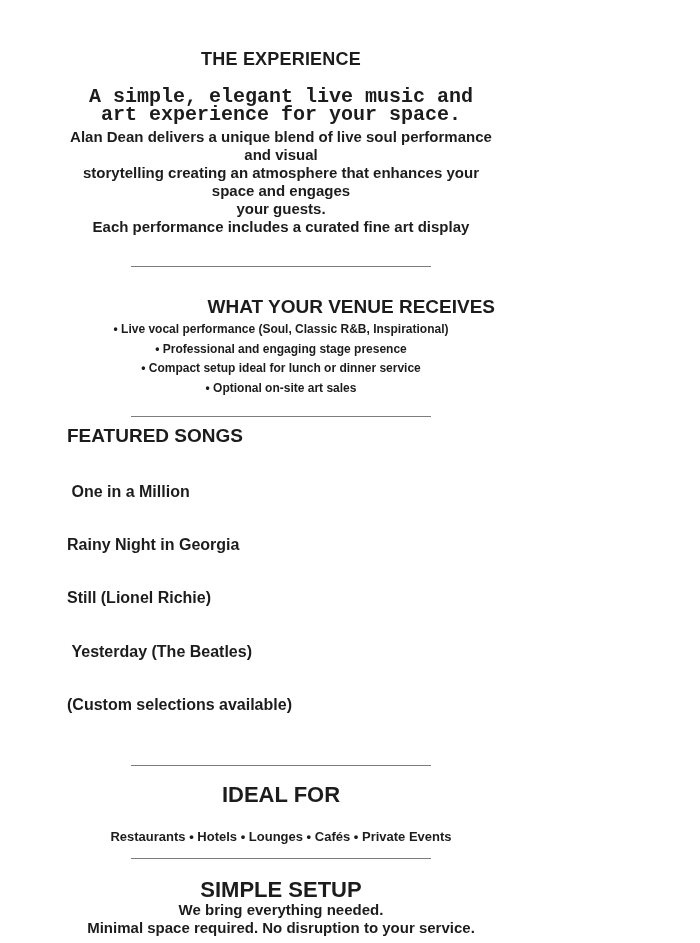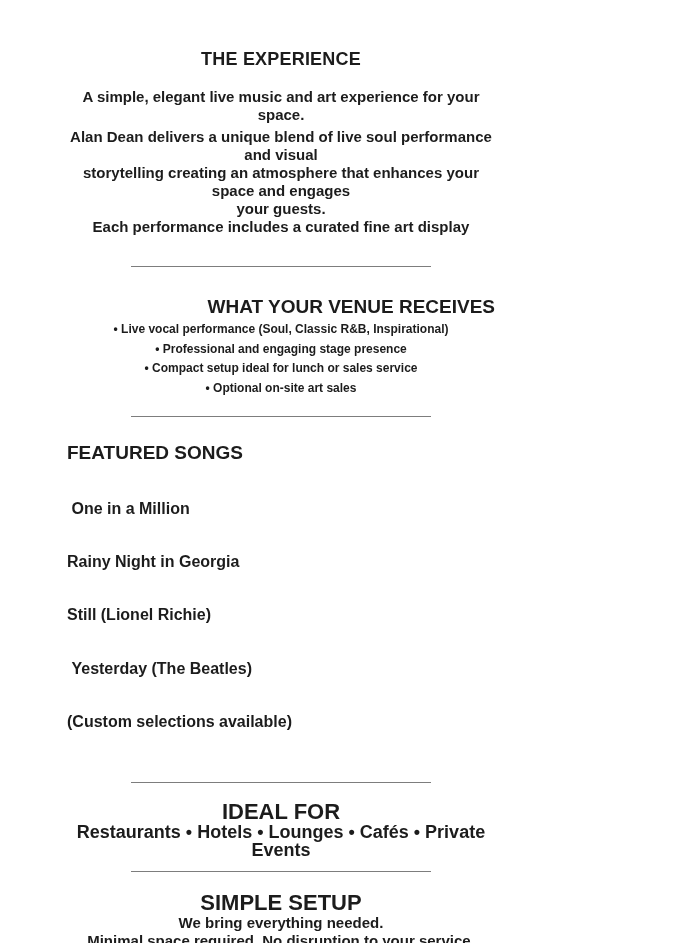--- a/index.html
+++ b/index.html
@@ -27,23 +27,24 @@
 
   .center { text-align: center; }
   .left   { text-align: left; }
 
   .main-title {
     font-size: 18px;
     line-height: 24px;
     letter-spacing: 0.2px;
   }
   .tagline {
-    font-size: 15px;
+    font-size: 20px;
     line-height: 18px;
     margin-top: 17px;
+    font-family: Liberation Mono, monospace;
   }
   .description {
     font-size: 15px;
     line-height: 18px;
     margin-top: 4px;
   }
 
   .divider {
     width: 300px;
     height: 0;
@@ -62,35 +63,36 @@
     line-height: 23px;
   }
   .sec-venue .section-title-left { margin-top: 28px; text-align: right; }
   .bullet-list {
     margin-top: 2px;
     font-size: 12px;
     line-height: 19.5px;
     text-align: center;
   }
 
-  .sec-songs .section-title-left { margin-top: 24px; }
+  .sec-songs .section-title-left { margin-top: 7px; }
   .song-list {
     font-size: 16px;
     line-height: 17.8px;
     white-space: pre-wrap;
   }
 
   .section-title-center {
     font-size: 22px;
     line-height: 22px;
   }
   .sec-ideal .section-title-center { margin-top: 18px; }
   .venues-line {
-    font-size: 18px;
+    font-size: 13px;
     line-height: 18px;
+    margin-top: 22px;
   }
 
   .sec-setup .section-title-center { margin-top: 20px; }
   .setup-line {
     font-size: 15px;
     line-height: 18px;
   }
 </style>
 </head>
 <body>
@@ -108,21 +110,21 @@
     </div>
   </section>
 
   <div class="divider d1"></div>
 
   <section class="sec-venue">
     <h2 class="section-title-left left">WHAT YOUR VENUE RECEIVES</h2>
     <ul class="bullet-list left">
       <li>• Live vocal performance (Soul, Classic R&amp;B, Inspirational)</li>
       <li>• Professional and engaging stage presence</li>
-      <li>• Compact setup ideal for lunch or sales service</li>
+      <li>• Compact setup ideal for lunch or dinner service</li>
       <li>• Optional on-site art sales</li>
     </ul>
   </section>
 
   <div class="divider d2"></div>
 
   <section class="sec-songs">
     <h2 class="section-title-left left">FEATURED SONGS</h2>
     <ul class="song-list left">
       <li> One in a Million</li>

